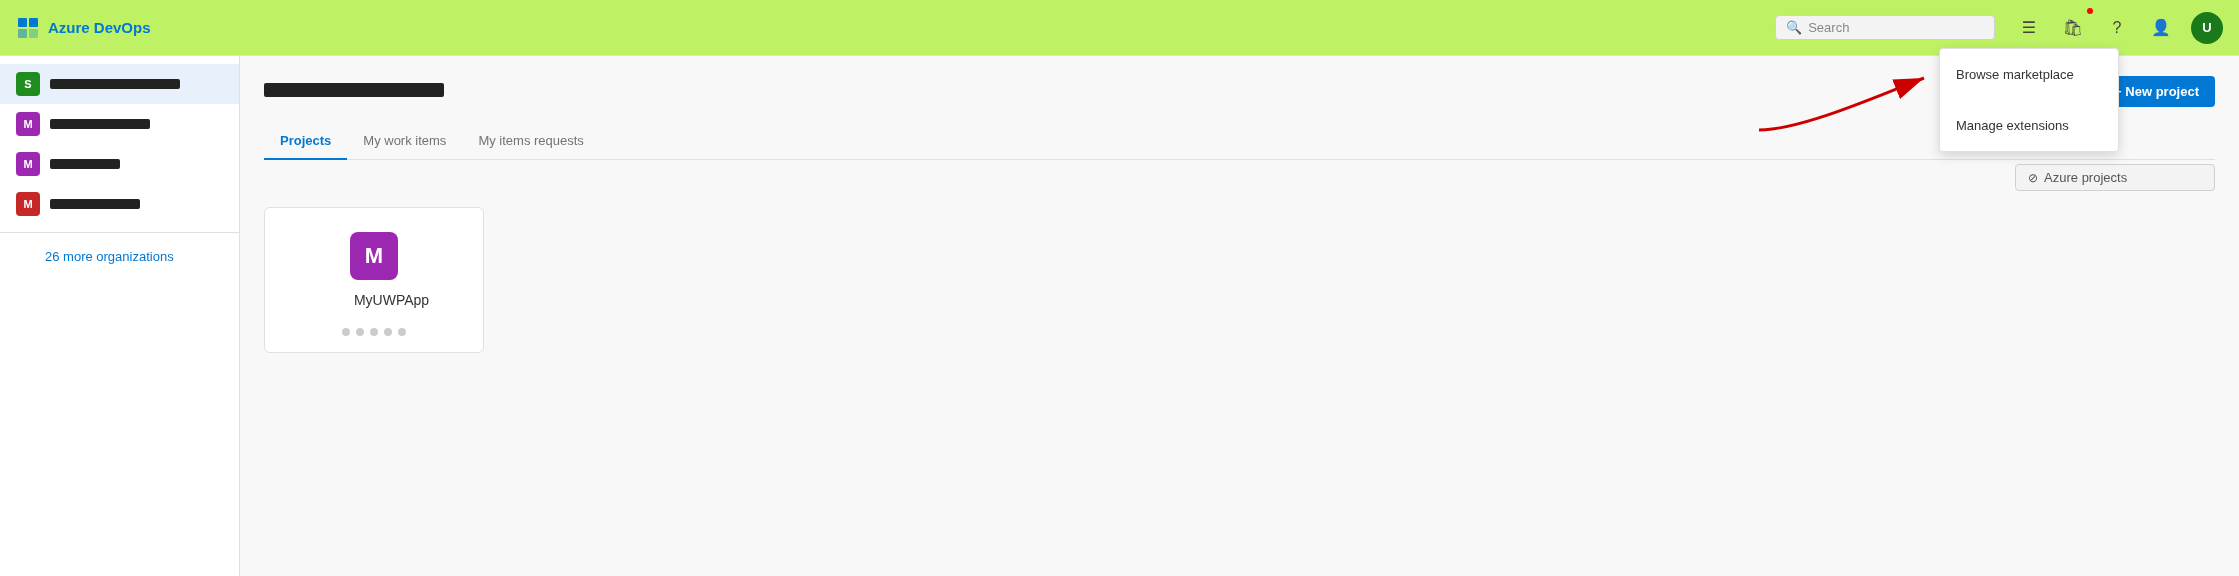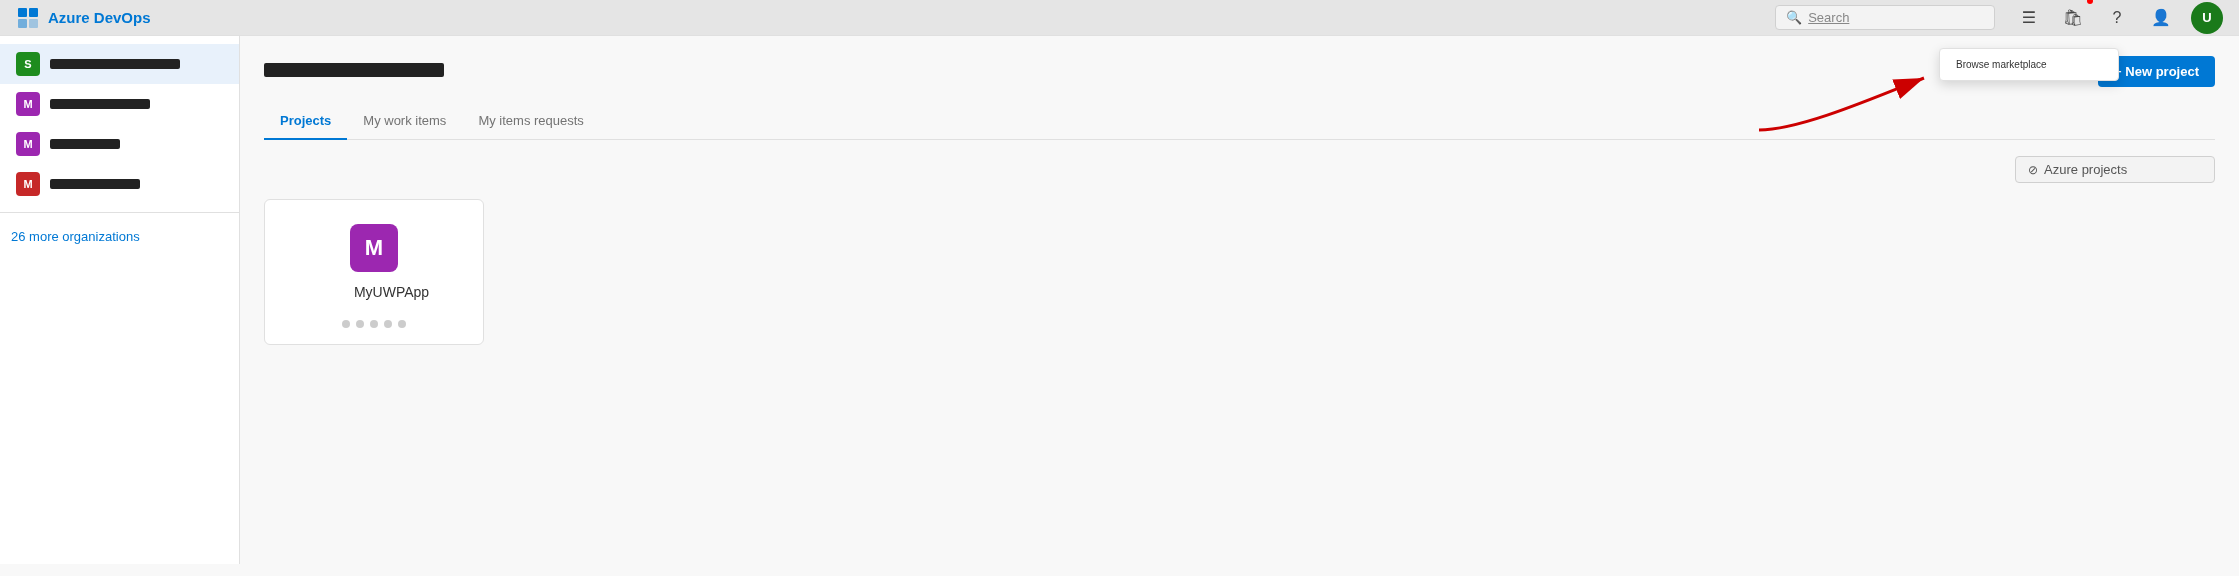--- a/index.html
+++ b/index.html
@@ -2,22 +2,22 @@
 <html><head>
   <meta charset="utf-8">
   <style>
     * { box-sizing: border-box; margin: 0; padding: 0; }
     body { font-family: 'Segoe UI', sans-serif; background: #f8f8f8; overflow: hidden; }
 
     
     .header {
       display: flex;
       align-items: center;
-      height: 36px;
-      background: #e5e5e5;
+      height: 56px;
+      background: #bef264;
       border-bottom: 1px solid #e0e0e0;
       padding: 0 16px;
       position: relative;
       z-index: 100;
     }
     .header-brand {
       display: flex;
       align-items: center;
       gap: 8px;
       color: #0078d4;
@@ -35,21 +35,21 @@
       align-items: center;
       background: #f3f3f3;
       border: 1px solid #d0d0d0;
       border-radius: 4px;
       padding: 4px 10px;
       gap: 6px;
       width: 220px;
       cursor: text;
     }
     .search-icon-wrap { color: #666; font-size: 13px; }
-    .search-placeholder { color: #888; font-size: 13px; text-decoration: underline; }
+    .search-placeholder { color: #888; font-size: 13px; }
     .header-icons {
       display: flex;
       align-items: center;
       gap: 8px;
       margin-left: 16px;
     }
     .header-icon-btn {
       width: 36px;
       height: 36px;
       display: flex;
@@ -121,25 +121,26 @@
     .sidebar-redacted {
       display: inline-block;
       background: #222;
       height: 10px;
       border-radius: 2px;
       width: 100%;
       max-width: 130px;
     }
     .sidebar-divider { height: 1px; background: #e0e0e0; margin: 8px 0; }
     .sidebar-link {
-      padding: 8px 11px;
+      padding: 8px 25px;
       font-size: 13px;
       color: #0078d4;
       cursor: pointer;
       display: block;
+      margin-left: 20px;
     }
 
     
     .main {
       flex: 1;
       overflow-y: auto;
       padding: 20px 24px;
       background: #f8f8f8;
       position: relative;
     }
@@ -169,21 +170,21 @@
       font-weight: 600;
       cursor: pointer;
     }
 
     
     .tabs {
       display: flex;
       align-items: flex-end;
       gap: 0;
       border-bottom: 1px solid #e0e0e0;
-      margin-bottom: 16px;
+      margin-bottom: 4px;
     }
     .tab {
       padding: 10px 16px;
       font-size: 13px;
       cursor: pointer;
       color: #737373;
       border-bottom: 2px solid transparent;
       margin-bottom: -1px;
     }
     .tab.active {
@@ -265,22 +266,22 @@
       top: 48px;
       right: 120px;
       background: white;
       border: 1px solid #e0e0e0;
       border-radius: 4px;
       box-shadow: 0 4px 12px rgba(0,0,0,0.15);
       min-width: 180px;
       z-index: 200;
     }
     .dropdown-item {
-      padding: 10px 16px;
-      font-size: 10px;
+      padding: 18px 16px;
+      font-size: 13px;
       color: #333;
       cursor: pointer;
       white-space: nowrap;
     }
 
     
     .arrow-annotation {
       position: fixed;
       top: 60px;
       right: 300px;
@@ -404,20 +405,21 @@
           <div class="card-dot"></div>
           <div class="card-dot"></div>
         </div>
       </div>
     </div>
   </main>
 </div>
 
 <div class="dropdown-overlay">
   <div class="dropdown-item">Browse marketplace</div>
+  <div class="dropdown-item">Manage extensions</div>
 </div>
 
 <svg class="arrow-annotation" width="200" height="80" viewBox="0 0 200 80">
   <defs>
     <marker id="arrowhead" markerWidth="10" markerHeight="7" refX="10" refY="3.5" orient="auto">
       <polygon points="0 0, 10 3.5, 0 7" fill="#cc0000"></polygon>
     </marker>
   </defs>
   <path d="M 20 70 C 60 70, 130 40, 185 18" stroke="#cc0000" stroke-width="3" fill="none" marker-end="url(#arrowhead)"></path>
 </svg>

